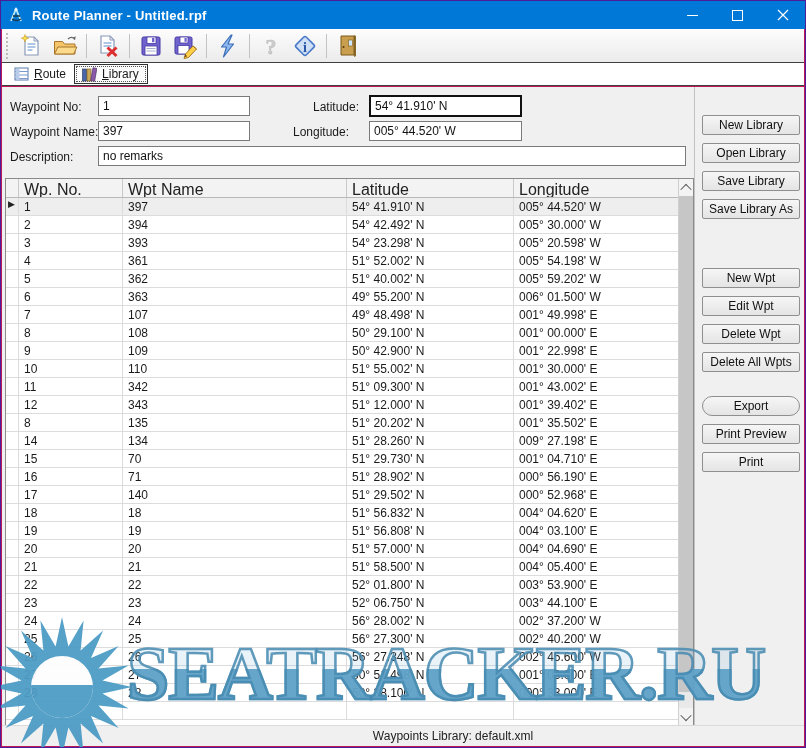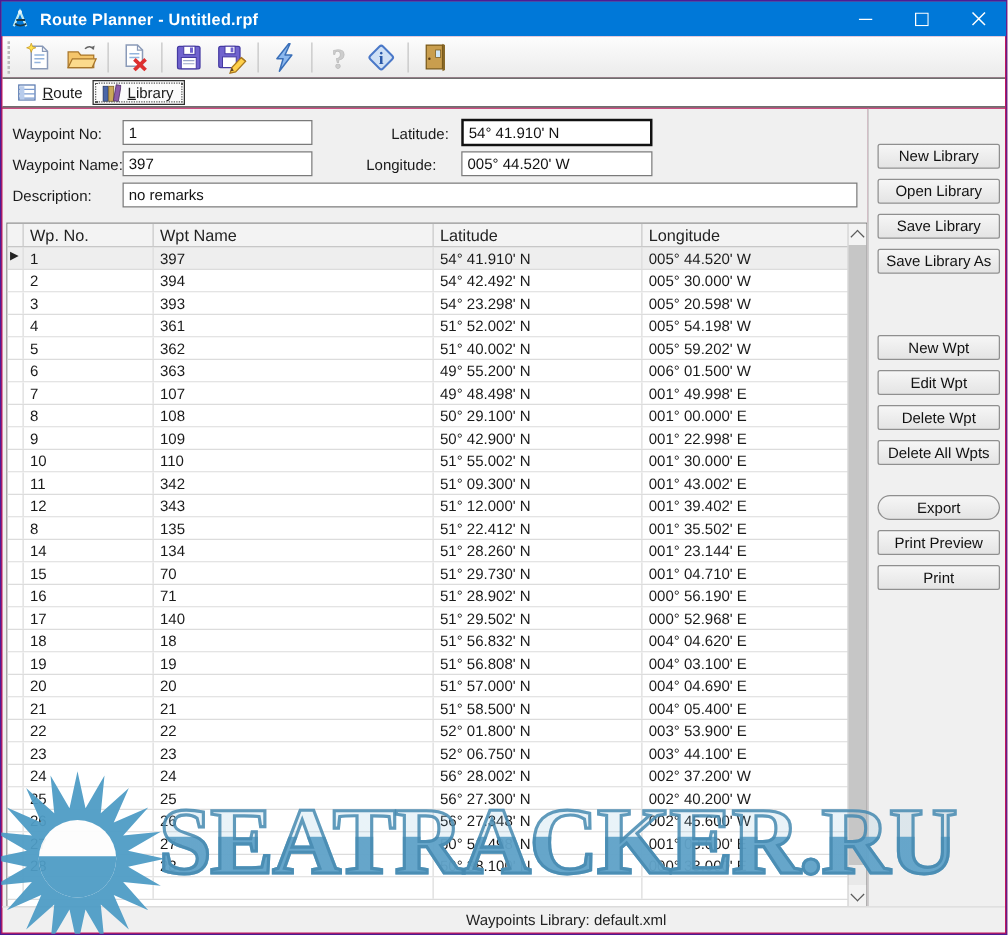--- a/index.html
+++ b/index.html
@@ -29,21 +29,21 @@
   
   .content{position:absolute;top:86px;left:1px;width:692px;bottom:21px;background:#f0f0f0;}
 
   .form-label{position:absolute;font-size:12px;color:#1a1a1a;}
   .field{position:absolute;height:20px;box-sizing:border-box;border:1px solid #7a7a7a;background:#fff;font-family:"Liberation Sans",sans-serif;font-size:12px;padding:0 4px;color:#111;}
   .field.focused{border:2px solid #111;height:22px;}
 
   
   .grid{position:absolute;left:3px;top:91px;width:689px;height:548px;background:#fff;border:1px solid #8a8a8a;box-sizing:border-box;overflow:hidden;}
   .grid-header{display:flex;height:19px;background:#f3f3f3;border-bottom:1px solid #b9b9b9;box-sizing:border-box;}
-  .gh-cell{box-sizing:border-box;border-right:1px solid #c9c9c9;padding:2px 0 0 5px;font-size:13px;color:#222;overflow:hidden;white-space:nowrap;}
+  .gh-cell{box-sizing:border-box;border-right:1px solid #c9c9c9;padding:2px 0 0 5px;font-size:16px;color:#222;overflow:hidden;white-space:nowrap;}
   .grid-row{display:flex;height:18px;box-sizing:border-box;border-bottom:1px solid #dcdcdc;background:#fff;}
   .grid-row.selected{background:#eeeeee;}
   .g-cell{box-sizing:border-box;border-right:1px solid #dcdcdc;padding:2px 0 0 5px;font-size:12px;white-space:nowrap;overflow:hidden;}
   .c-sel{width:13px;flex:0 0 auto;padding:1px 0 0 2px;font-size:9px;color:#222;}
   .c-no{width:104px;flex:0 0 auto;}
   .c-name{width:224px;flex:0 0 auto;}
   .c-lat{width:167px;flex:0 0 auto;}
   .c-lon{flex:1 1 auto;border-right:0;}
 
   
@@ -325,29 +325,29 @@
             <div class="g-cell c-sel"></div>
             <div class="g-cell c-no">12</div>
             <div class="g-cell c-name">343</div>
             <div class="g-cell c-lat">51° 12.000' N</div>
             <div class="g-cell c-lon">001° 39.402' E</div>
           </div>
           <div class="grid-row">
             <div class="g-cell c-sel"></div>
             <div class="g-cell c-no">8</div>
             <div class="g-cell c-name">135</div>
-            <div class="g-cell c-lat">51° 22.412' N</div>
+            <div class="g-cell c-lat">51° 20.202' N</div>
             <div class="g-cell c-lon">001° 35.502' E</div>
           </div>
           <div class="grid-row">
             <div class="g-cell c-sel"></div>
             <div class="g-cell c-no">14</div>
             <div class="g-cell c-name">134</div>
             <div class="g-cell c-lat">51° 28.260' N</div>
-            <div class="g-cell c-lon">001° 23.144' E</div>
+            <div class="g-cell c-lon">009° 27.198' E</div>
           </div>
           <div class="grid-row">
             <div class="g-cell c-sel"></div>
             <div class="g-cell c-no">15</div>
             <div class="g-cell c-name">70</div>
             <div class="g-cell c-lat">51° 29.730' N</div>
             <div class="g-cell c-lon">001° 04.710' E</div>
           </div>
           <div class="grid-row">
             <div class="g-cell c-sel"></div>

